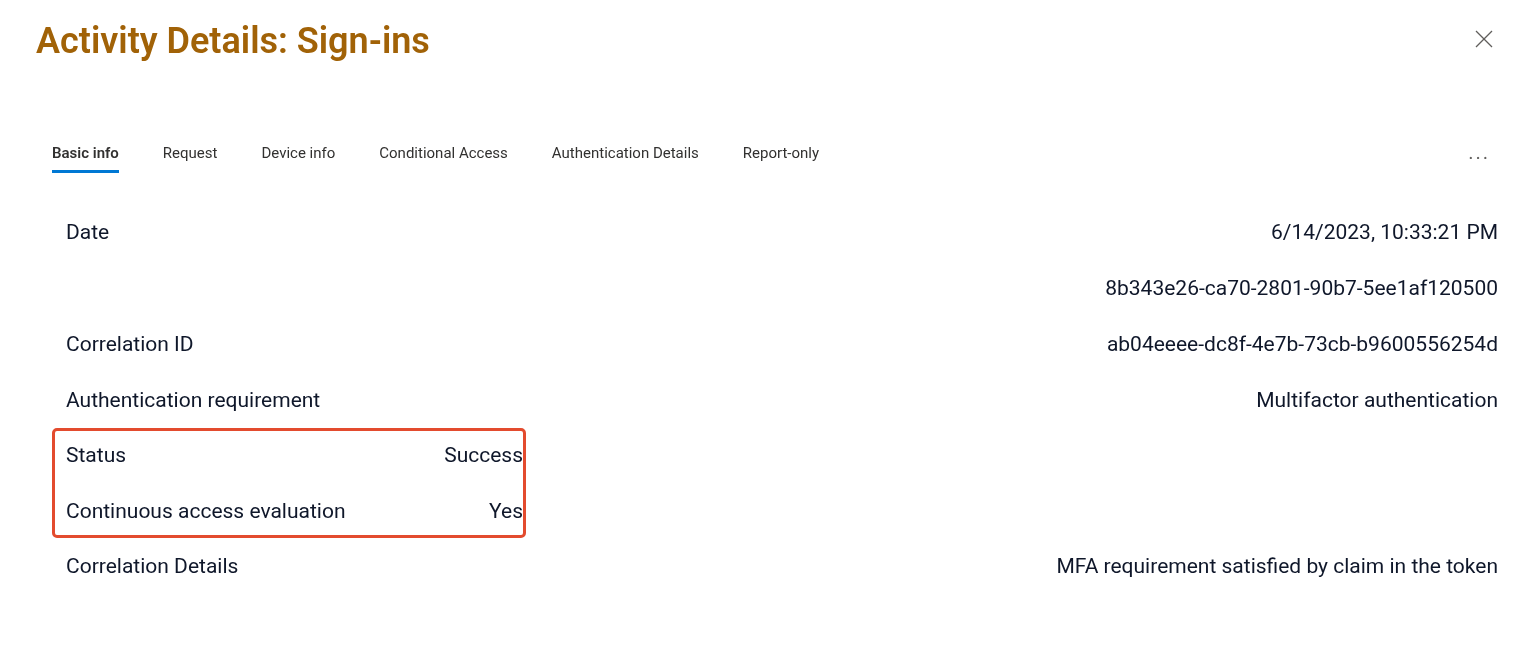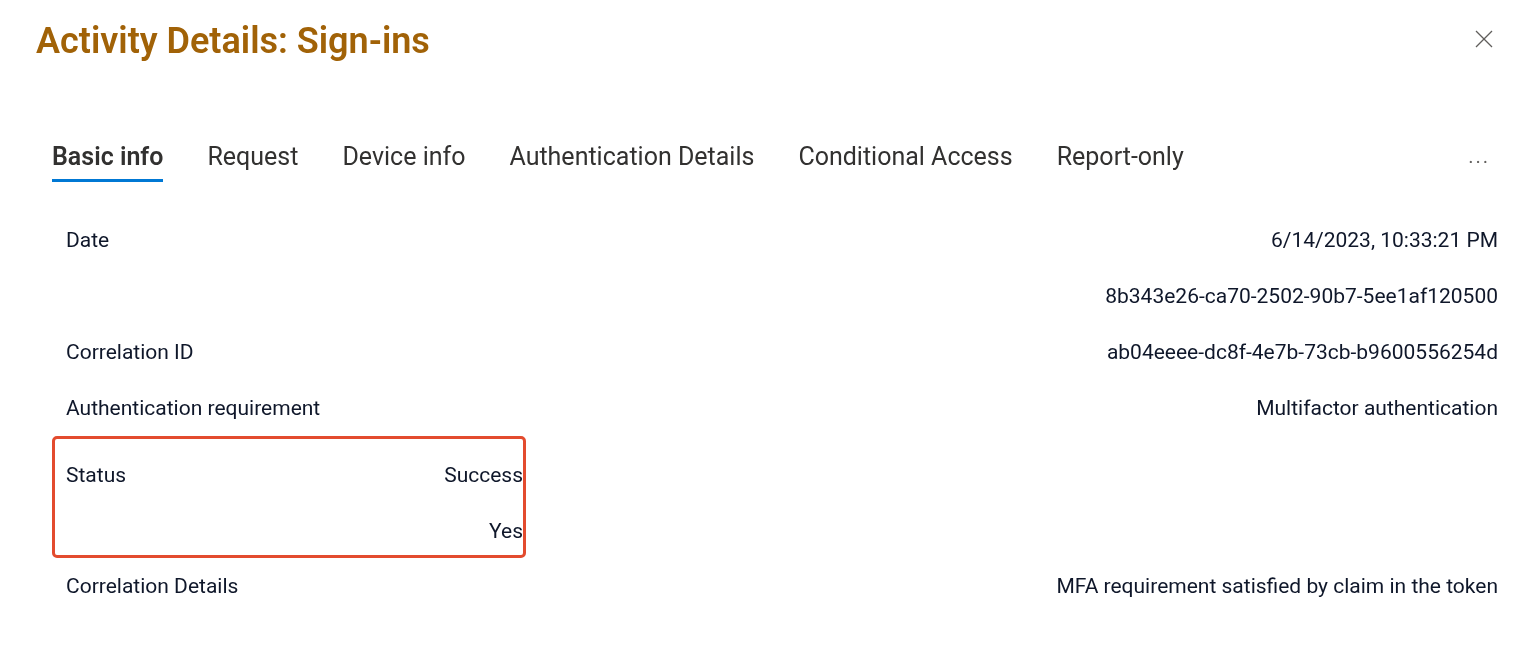--- a/index.html
+++ b/index.html
@@ -43,21 +43,21 @@
       align-items: center;
       justify-content: space-between;
       padding-left: 16px;
       margin-bottom: 30px;
     }
     .tabs {
       display: flex;
       gap: 44px;
     }
     .tab {
-      font-size: 25px;
+      font-size: 15px;
       color: #323130;
       padding-bottom: 8px;
       cursor: pointer;
       border-bottom: 3px solid transparent;
     }
     .tab.active {
       font-weight: 600;
       border-bottom: 3px solid #0078d4;
     }
     .more-btn {
@@ -85,21 +85,21 @@
       text-align: right;
     }
     .highlight-box {
       border: 3px solid #e34b2e;
       border-radius: 5px;
       margin-left: -14px;
       padding-left: 11px;
       width: 474px;
     }
     .highlight-box .detail-row:first-child {
-      padding-top: 24px;
+      padding-top: 12px;
     }
     .highlight-box .detail-row:last-child {
       padding-bottom: 12px;
     }
   </style>
 </head>
 <body>
 
 <div class="header-row">
   <h1 class="page-title">Activity Details: Sign-ins</h1>
@@ -111,52 +111,53 @@
       </svg>
     </span>
   </div>
 </div>
 
 <div class="tabs-row">
   <div class="tabs">
     <div class="tab active">Basic info</div>
     <div class="tab">Request</div>
     <div class="tab">Device info</div>
+    <div class="tab">Conditional Access</div>
     <div class="tab">Authentication Details</div>
-    <div class="tab">Conditional Access</div>
     <div class="tab">Report-only</div>
   </div>
   <div class="more-btn">
     <span>···</span>
   </div>
 </div>
 
 <div class="details">
   <div class="detail-row">
     <div class="detail-label">Date</div>
     <div class="detail-value">6/14/2023, 10:33:21 PM</div>
   </div>
   <div class="detail-row">
-    <div class="detail-value">8b343e26-ca70-2502-90b7-5ee1af120500</div>
+    <div class="detail-value">8b343e26-ca70-2801-90b7-5ee1af120500</div>
   </div>
   <div class="detail-row">
     <div class="detail-label">Correlation ID</div>
     <div class="detail-value">ab04eeee-dc8f-4e7b-73cb-b9600556254d</div>
   </div>
   <div class="detail-row">
     <div class="detail-label">Authentication requirement</div>
     <div class="detail-value">Multifactor authentication</div>
   </div>
 
   <div class="highlight-box">
     <div class="detail-row">
       <div class="detail-label">Status</div>
       <div class="detail-value">Success</div>
     </div>
     <div class="detail-row">
+      <div class="detail-label">Continuous access evaluation</div>
       <div class="detail-value">Yes</div>
     </div>
   </div>
 
   <div class="detail-row">
     <div class="detail-label">Correlation Details</div>
     <div class="detail-value">MFA requirement satisfied by claim in the token</div>
   </div>
 </div>
 

